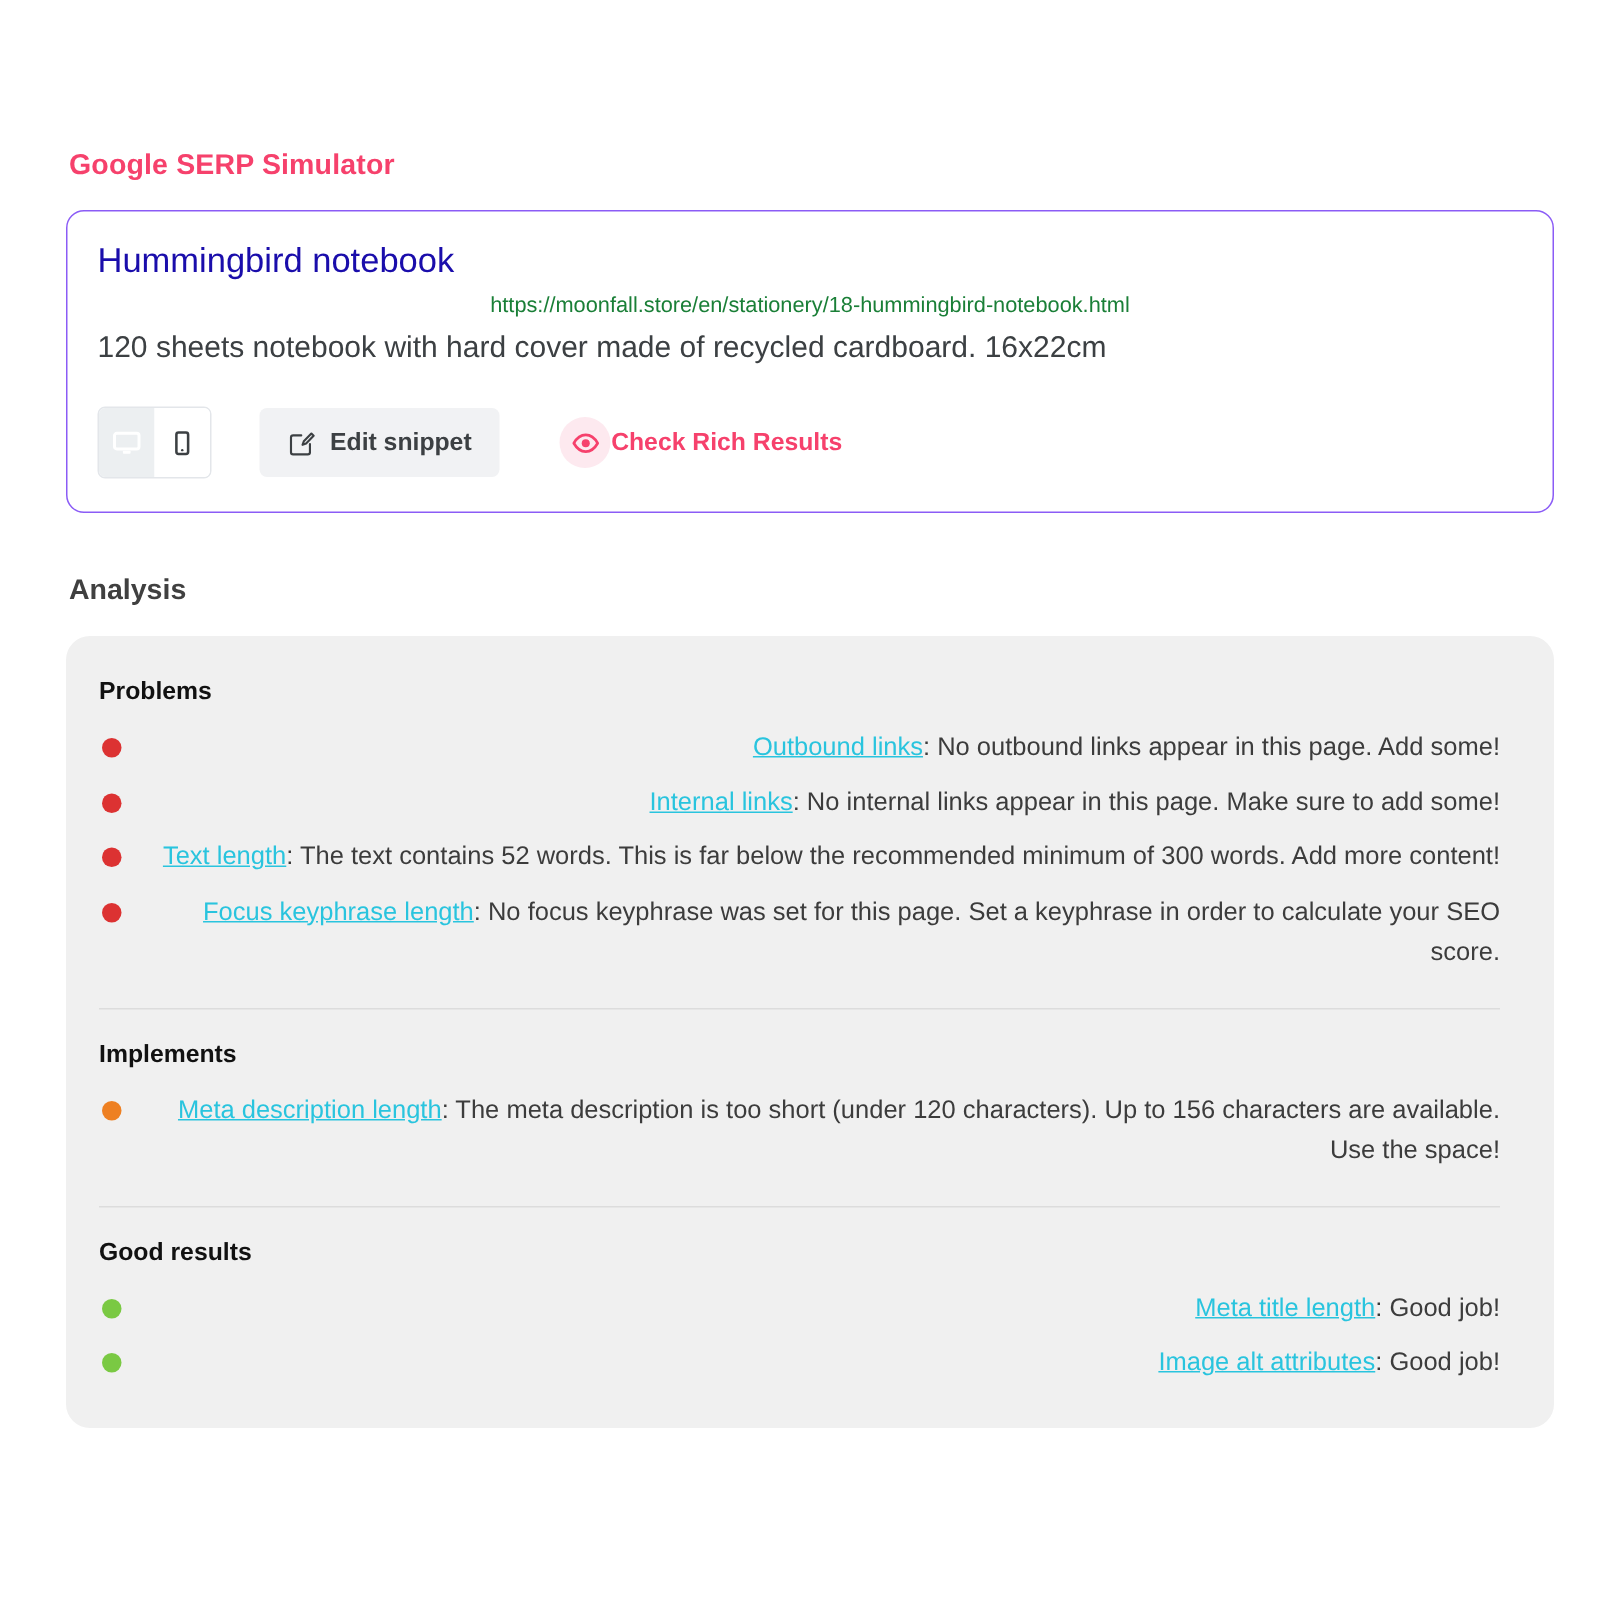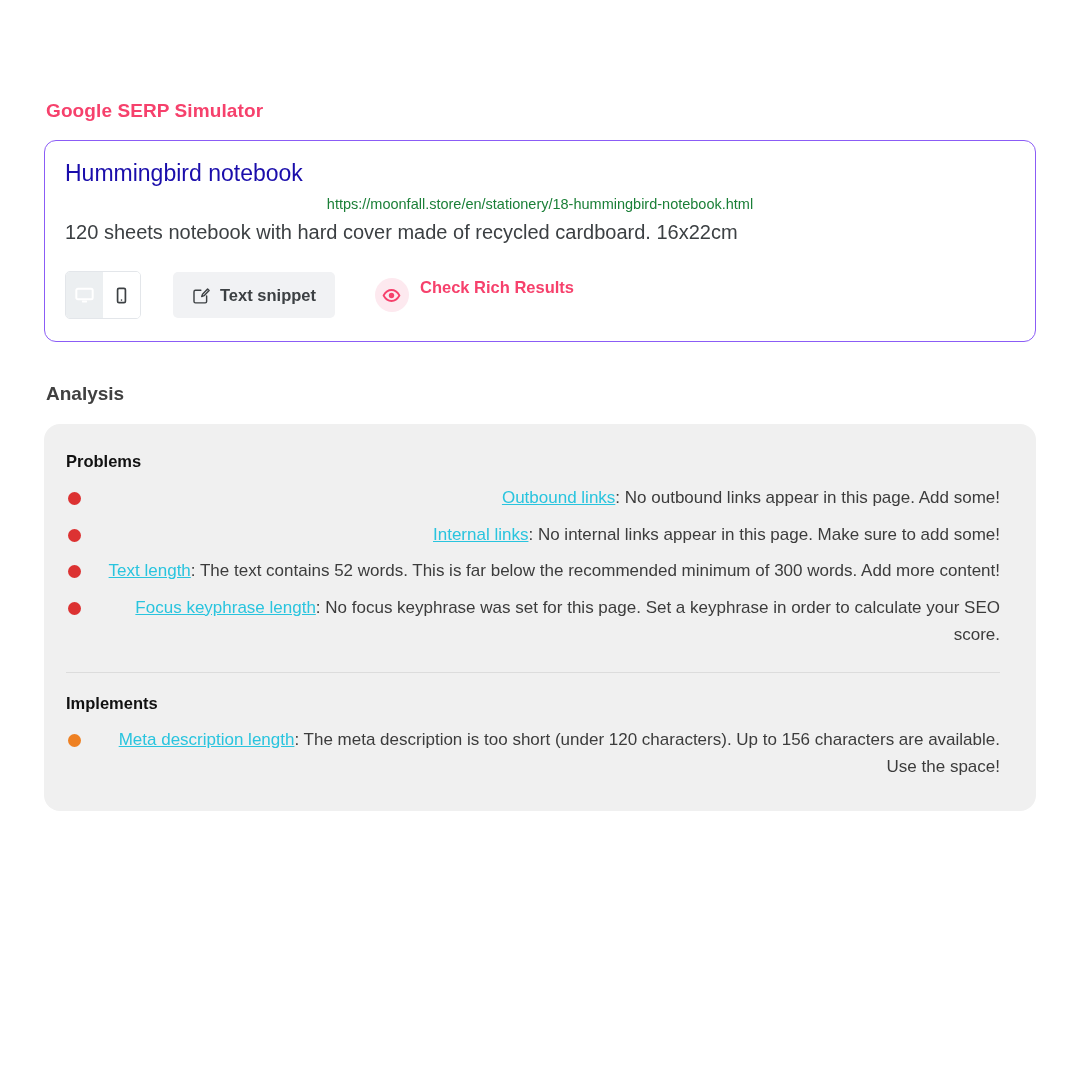--- a/index.html
+++ b/index.html
@@ -115,21 +115,21 @@
     font-family: "Liberation Sans", sans-serif;
     font-size: 16.5px;
     font-weight: bold;
     color: #3c4043;
   }
 
   .edit-snippet-btn svg { display: block; }
 
   .check-btn {
     display: flex;
-    gap: 11px;
+    align-items: center;
     background: none;
     border: none;
     cursor: pointer;
     padding: 0;
     font-family: "Liberation Sans", sans-serif;
     font-size: 16.5px;
     font-weight: bold;
     color: #f6416c;
     margin-left: 22px;
   }
@@ -237,21 +237,21 @@
         </div>
       </div>
 
       <button class="edit-snippet-btn">
         <span>
           <svg width="19" height="19" viewBox="0 0 20 20" fill="none">
             <path d="M16.4 3.2 L11.1 8.6 L10.2 11.1 L12.7 10.2 L18 4.8 Z" stroke="#3c4043" stroke-width="1.5" stroke-linejoin="round" fill="none"></path>
             <path d="M15.4 10.6 V16.3 A1.5 1.5 0 0 1 13.9 17.8 H3.6 A1.5 1.5 0 0 1 2.1 16.3 V6 A1.5 1.5 0 0 1 3.6 4.5 H9.3" stroke="#3c4043" stroke-width="1.5" stroke-linecap="round" fill="none"></path>
           </svg>
         </span>
-        <span>Text snippet</span>
+        <span>Edit snippet</span>
       </button>
 
       <button class="check-btn">
         <span class="eye-badge">
           <svg width="19" height="19" viewBox="0 0 22 22" fill="none">
             <path d="M1.8 11 C4.3 6.6 7.6 4.6 11 4.6 C14.4 4.6 17.7 6.6 20.2 11 C17.7 15.4 14.4 17.4 11 17.4 C7.6 17.4 4.3 15.4 1.8 11 Z" stroke="#f6416c" stroke-width="2.1" stroke-linejoin="round" fill="none"></path>
             <circle cx="11" cy="11" r="3.1" fill="#f6416c"></circle>
           </svg>
         </span>
         <span>Check Rich Results</span>
@@ -271,16 +271,22 @@
           <div class="assessment"><span class="dot red"></span><a>Outbound links</a><span>: No outbound links appear in this page. Add some!</span></div>
           <div class="assessment"><span class="dot red"></span><a>Internal links</a><span>: No internal links appear in this page. Make sure to add some!</span></div>
           <div class="assessment"><span class="dot red"></span><a>Text length</a><span>: The text contains 52 words. This is far below the recommended minimum of 300 words. Add more content!</span></div>
           <div class="assessment"><span class="dot red"></span><a>Focus keyphrase length</a><span>: No focus keyphrase was set for this page. Set a keyphrase in order to calculate your SEO score.</span></div>
         </div>
         <div class="group">
           <div class="group-divider"></div>
           <div class="group-heading">Implements</div>
           <div class="assessment"><span class="dot orange"></span><a>Meta description length</a><span>: The meta description is too short (under 120 characters). Up to 156 characters are available. Use the space!</span></div>
         </div>
+        <div class="group">
+          <div class="group-divider"></div>
+          <div class="group-heading">Good results</div>
+          <div class="assessment"><span class="dot green"></span><a>Meta title length</a><span>: Good job!</span></div>
+          <div class="assessment"><span class="dot green"></span><a>Image alt attributes</a><span>: Good job!</span></div>
+        </div>
       </div>
   </div>
 
 </div>
 
 </body></html>

